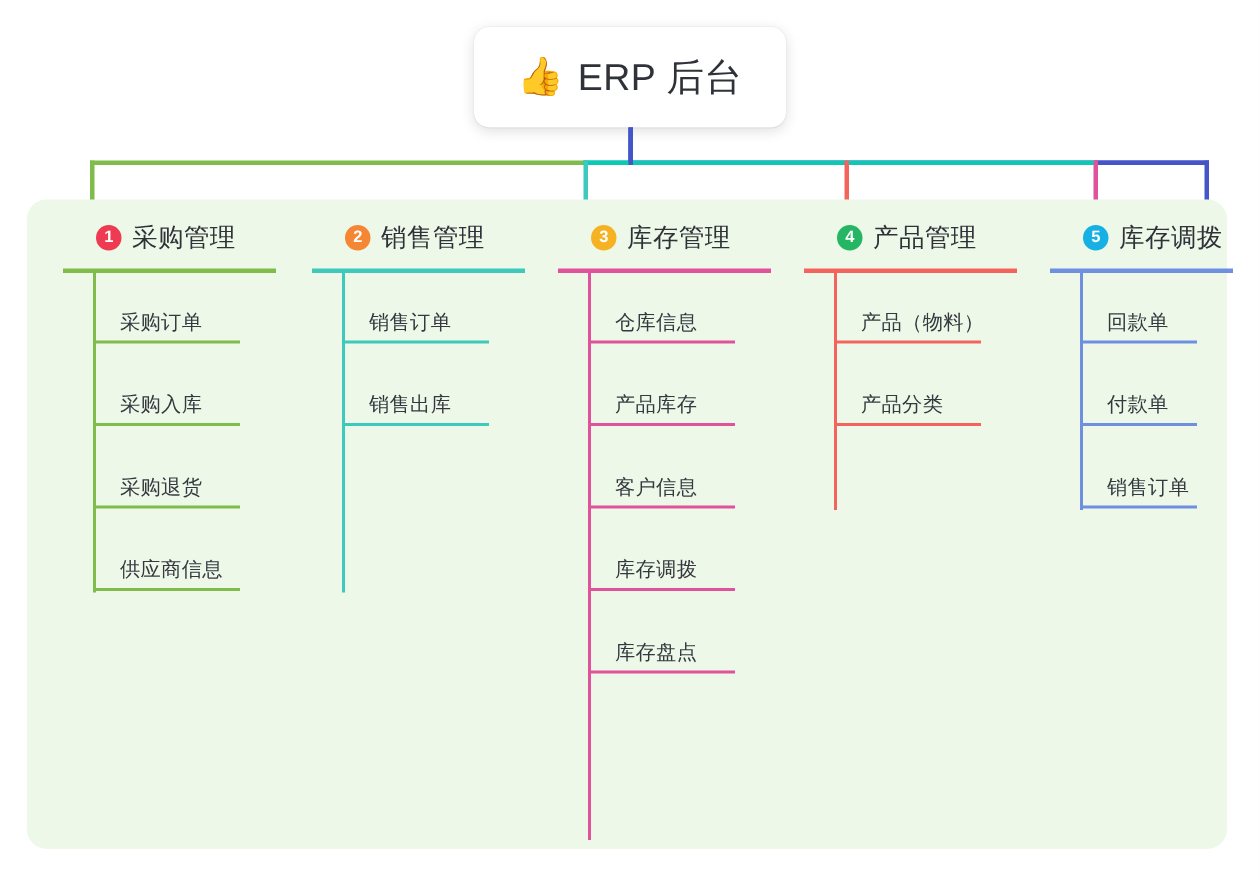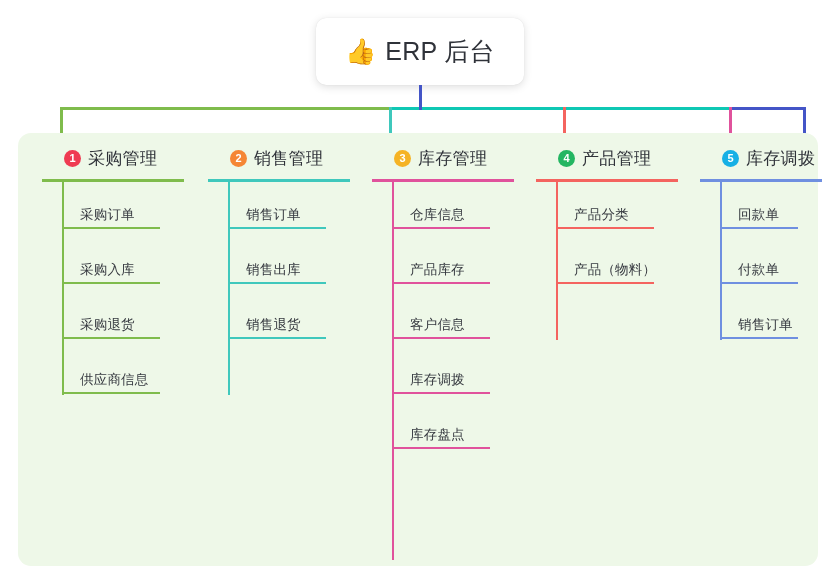--- a/index.html
+++ b/index.html
@@ -193,24 +193,20 @@
       <div class="items">
         <div class="spine" style="background: rgb(63, 200, 188); height: 213px;"></div>
         <div class="item">
           <span class="item-label">销售订单</span>
           <div class="item-rule" style="background: rgb(63, 200, 188); width: 98px;"></div>
         </div>
         <div class="item">
           <span class="item-label">销售出库</span>
           <div class="item-rule" style="background: rgb(63, 200, 188); width: 98px;"></div>
         </div>
-        <div class="item">
-          <span class="item-label">销售退货</span>
-          <div class="item-rule" style="background: rgb(63, 200, 188); width: 98px;"></div>
-        </div>
       </div>
     </div>
     <div class="column" style="left: 372px; top: 143px; width: 160px;">
       <div class="col-head">
         <span class="badge" style="background: rgb(245, 179, 36);">3</span>
         <span class="col-title">库存管理</span>
       </div>
       <div class="head-rule" style="background: rgb(224, 82, 156); width: 142px;"></div>
       <div class="items">
         <div class="spine" style="background: rgb(224, 82, 156); height: 378px;"></div>
@@ -238,27 +234,27 @@
     </div>
     <div class="column" style="left: 536px; top: 143px; width: 160px;">
       <div class="col-head">
         <span class="badge" style="background: rgb(36, 182, 98);">4</span>
         <span class="col-title">产品管理</span>
       </div>
       <div class="head-rule" style="background: rgb(244, 100, 95); width: 142px;"></div>
       <div class="items">
         <div class="spine" style="background: rgb(244, 100, 95); height: 158px;"></div>
         <div class="item">
+          <span class="item-label">产品（物料）</span>
+          <div class="item-rule" style="background: rgb(244, 100, 95); width: 98px;"></div>
+        </div>
+        <div class="item">
           <span class="item-label">产品分类</span>
           <div class="item-rule" style="background: rgb(244, 100, 95); width: 98px;"></div>
         </div>
-        <div class="item">
-          <span class="item-label">产品（物料）</span>
-          <div class="item-rule" style="background: rgb(244, 100, 95); width: 98px;"></div>
-        </div>
       </div>
     </div>
     <div class="column" style="left: 700px; top: 143px; width: 140px;">
       <div class="col-head">
         <span class="badge" style="background: rgb(22, 176, 229);">5</span>
         <span class="col-title">库存调拨</span>
       </div>
       <div class="head-rule" style="background: rgb(111, 143, 224); width: 122px;"></div>
       <div class="items">
         <div class="spine" style="background: rgb(111, 143, 224); height: 158px;"></div>

